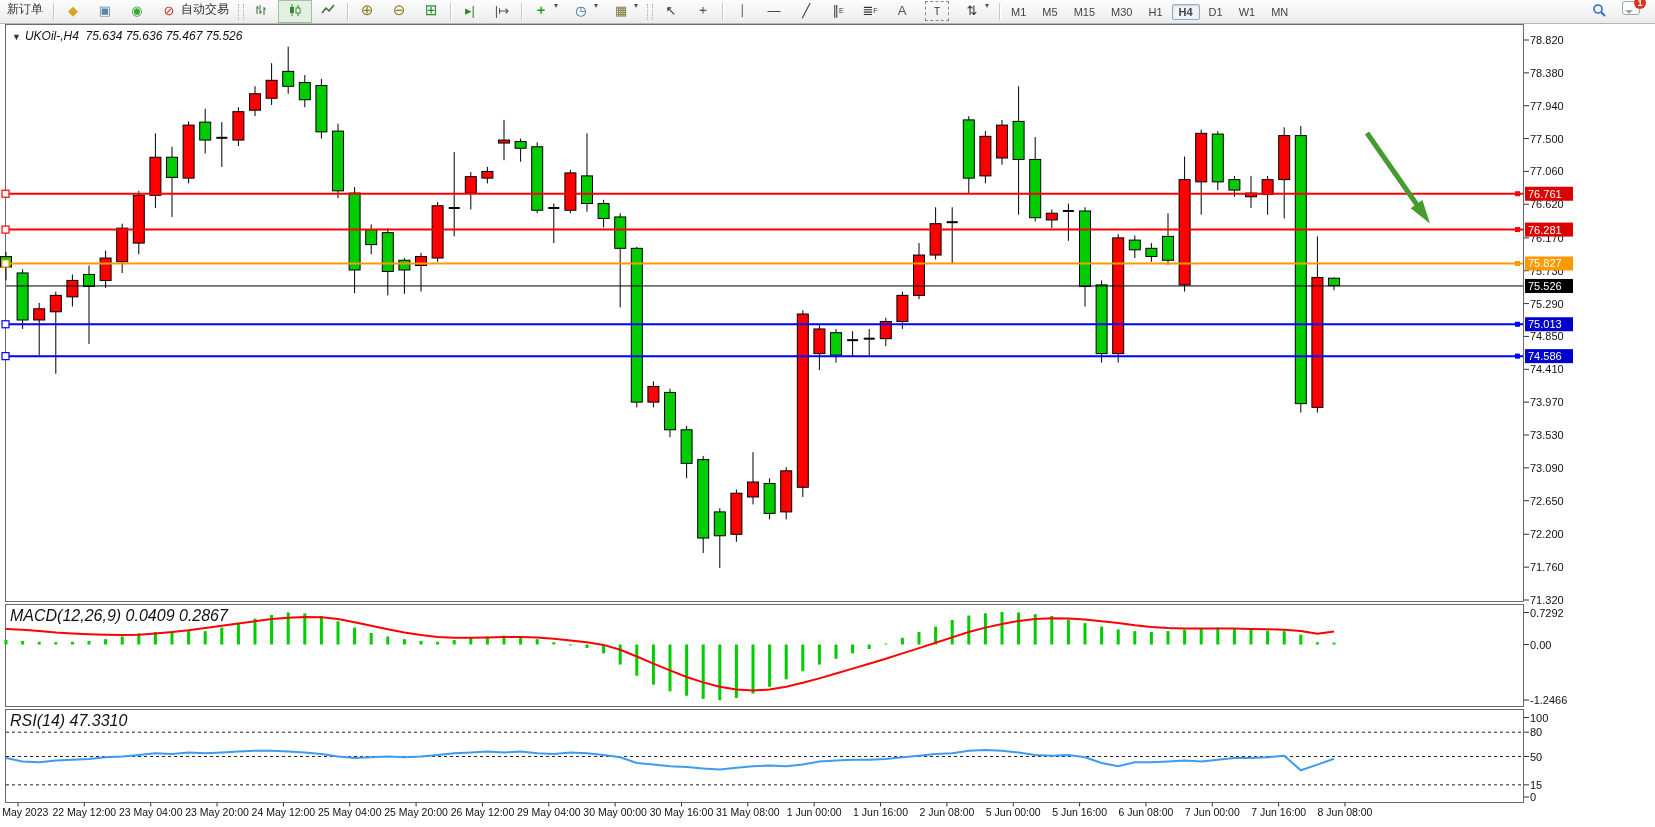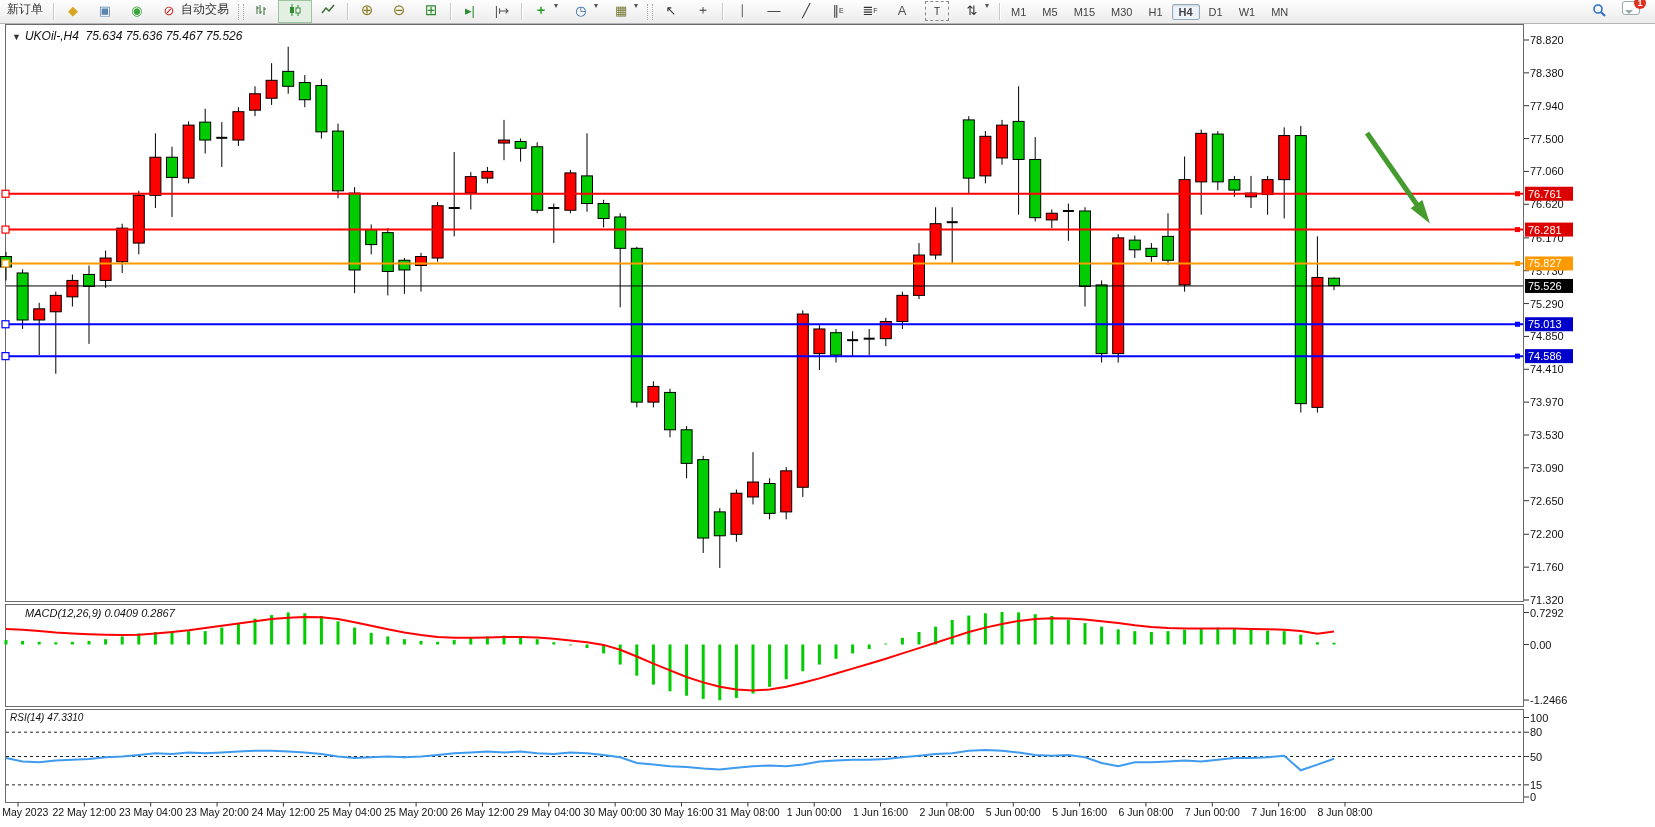--- a/index.html
+++ b/index.html
@@ -16,22 +16,22 @@
   .tf.active{border:1px solid #9ab;background:#eef4fb;box-shadow:inset 0 1px 2px rgba(0,0,0,.15);font-weight:bold;}
   .boxT{border:1px dashed #888;font-size:10px;padding:0 2px;}
   #tb-right{margin-left:auto;display:flex;align-items:center;padding-right:8px;}
   #chat-bubble{position:relative;width:16px;height:12px;border:1px solid #9aa;border-radius:3px;background:#fff;}
   #chat-bubble:after{content:"";position:absolute;left:2px;bottom:-4px;border:4px solid transparent;border-top-color:#9aa;}
   #chat-badge{position:absolute;top:-5px;right:-7px;background:#e03020;color:#fff;border-radius:50%;
     width:12px;height:12px;font-size:9px;line-height:12px;text-align:center;font-weight:bold;}
   
   .ovl{position:absolute;z-index:10;font-size:12px;color:#111;font-style:italic;}
   #chart-title{left:12px;top:29px;}
-  #macd-label{left:10px;top:607px;font-size:11px;margin-left:15px;}
-  #rsi-label{left:10px;top:712px;font-size:10px;}
+  #macd-label{left:10px;top:607px;font-size:16px;}
+  #rsi-label{left:10px;top:712px;font-size:16px;}
   .tri{font-size:9px;color:#333;margin-right:4px;}
   svg text{font-family:"Liberation Sans",sans-serif;}
 </style>
 </head>
 <body>
 
 <div id="app">
 
   <div id="toolbar">
     <div class="tb-btn">

